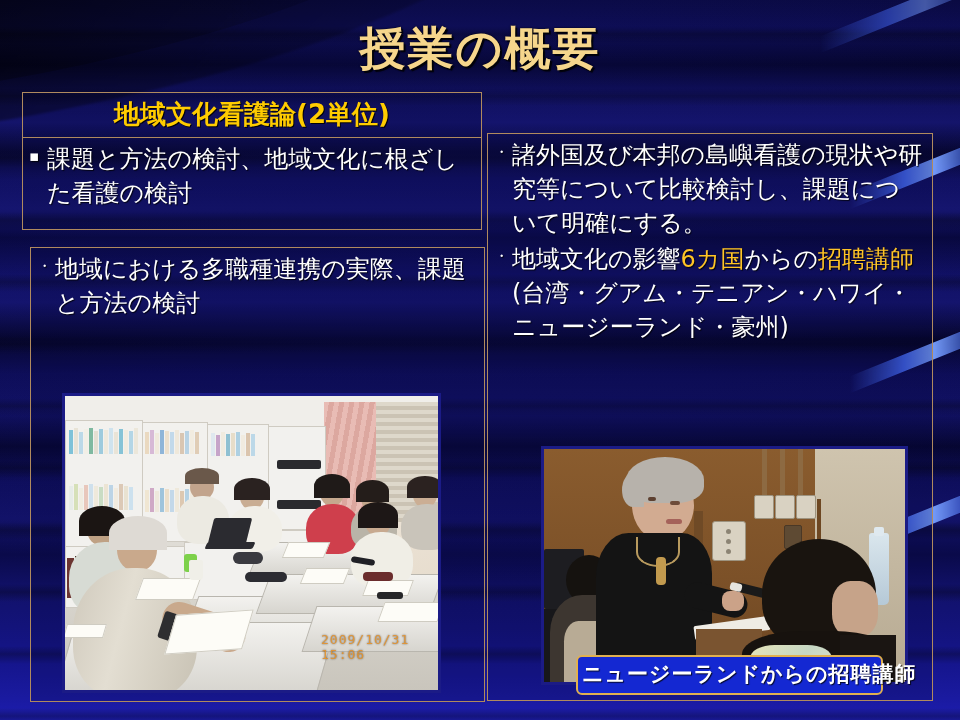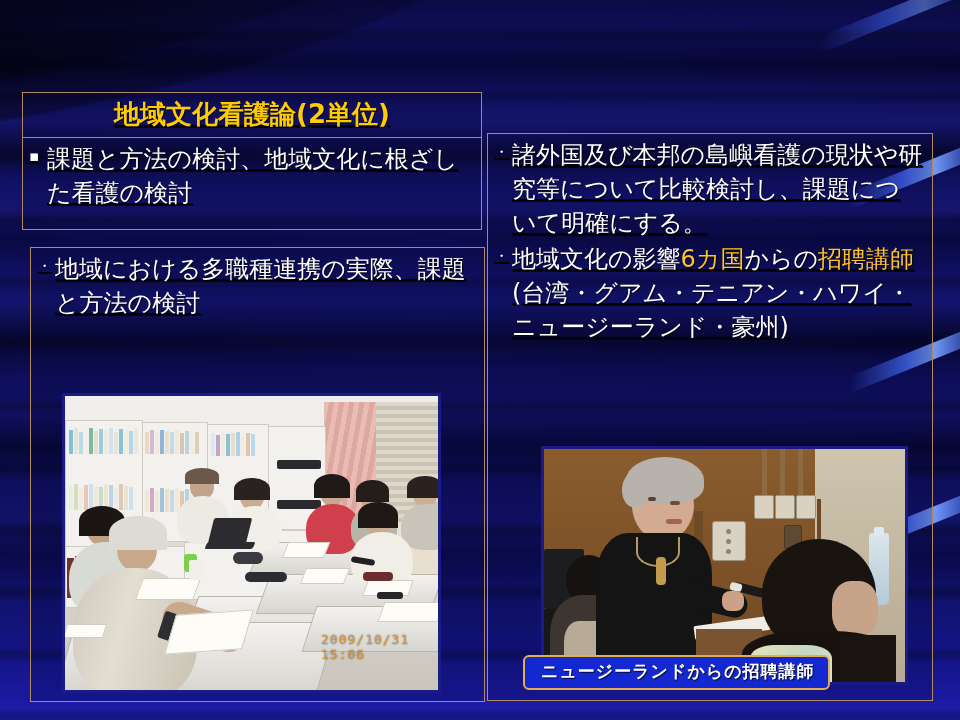--- a/index.html
+++ b/index.html
@@ -102,21 +102,20 @@
     color:#f6d68c;
     text-shadow:2px 2px 1px rgba(0,0,0,.85), 0 0 2px rgba(0,0,0,.9);
     font-family:"DejaVu Sans","Liberation Sans",sans-serif;
   }
 
   
   .box{
     position:absolute;
     border:1px solid #b08a5e;
     background:rgba(5,5,50,.18);
-    text-decoration:underline;
   }
   .box .hd{
     text-align:center;
     color:#ffcc00;
     font-weight:700;
     font-size:25px;
     letter-spacing:0px;
     padding:4px 0 5px;
     border-bottom:1px solid #b08a5e;
     text-shadow:1px 1px 0 rgba(0,0,0,.9);
@@ -168,21 +167,21 @@
     border:2px solid #e0b050;
     border-radius:6px;
     color:#ffffff;
     font-weight:700;
     letter-spacing:1px;
     text-align:center;
     text-shadow:1px 1px 1px rgba(0,0,0,.8);
     white-space:nowrap;
   }
   #cap-left{ left:303px; top:655px; width:142px; padding:3px 0 5px; font-size:21px; }
-  #cap-right{ left:523px; top:655px; width:307px; padding:3px 16px 5px; font-size:17px; }
+  #cap-right{ left:576px; top:655px; width:307px; padding:3px 4px 5px; font-size:21px; }
 
   .timestamp{
     position:absolute;
     left:318px; top:628px;
     font-size:13px;
     color:#e08a1e;
     font-family:"DejaVu Sans Mono","Liberation Mono",monospace;
     letter-spacing:1px;
     opacity:.85;
     text-shadow:0 0 2px rgba(0,0,0,.7);
@@ -222,20 +221,21 @@
 
   <div class="bands"></div>
   <div class="vignette"></div>
   <div class="swoosh2"></div>
   <div class="swoosh"></div>
   <div class="stripe s0"></div>
   <div class="stripe s1"></div>
   <div class="stripe s2"></div>
   <div class="stripe s3"></div>
 
+  <div class="title">授業の概要</div>
 
   <div class="box" id="box-chiiki">
     <div class="hd">地域文化看護論(2単位)</div>
     <div class="bd">
       <div class="bullet">
         <span class="mk">▪</span>
         <span class="tx">課題と方法の検討、地域文化に根ざした看護の検討</span>
       </div>
     </div>
   </div>

